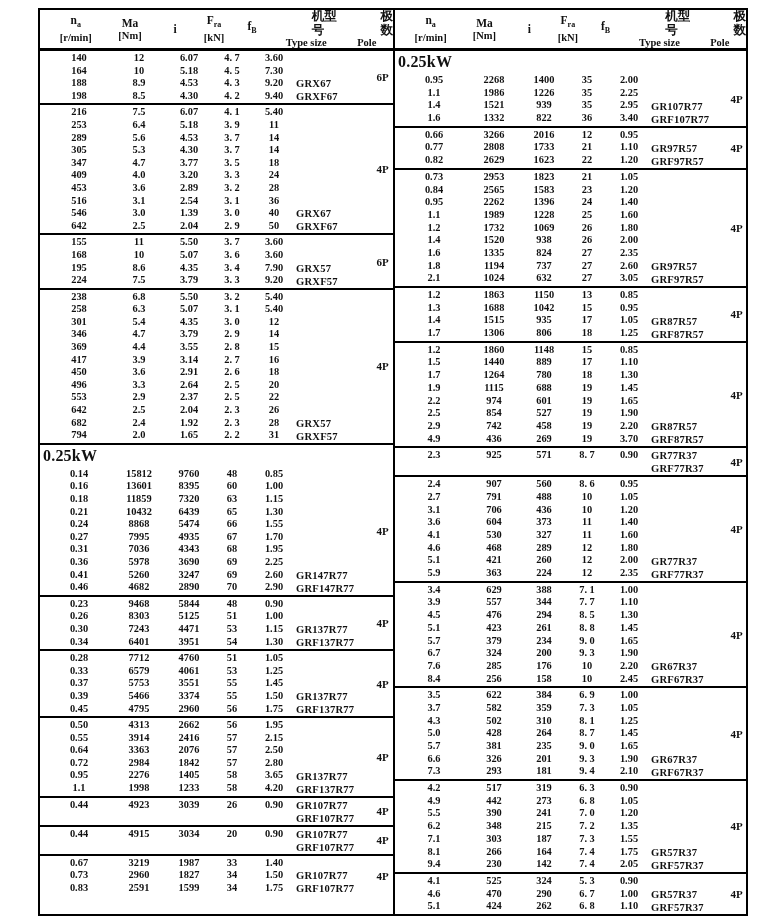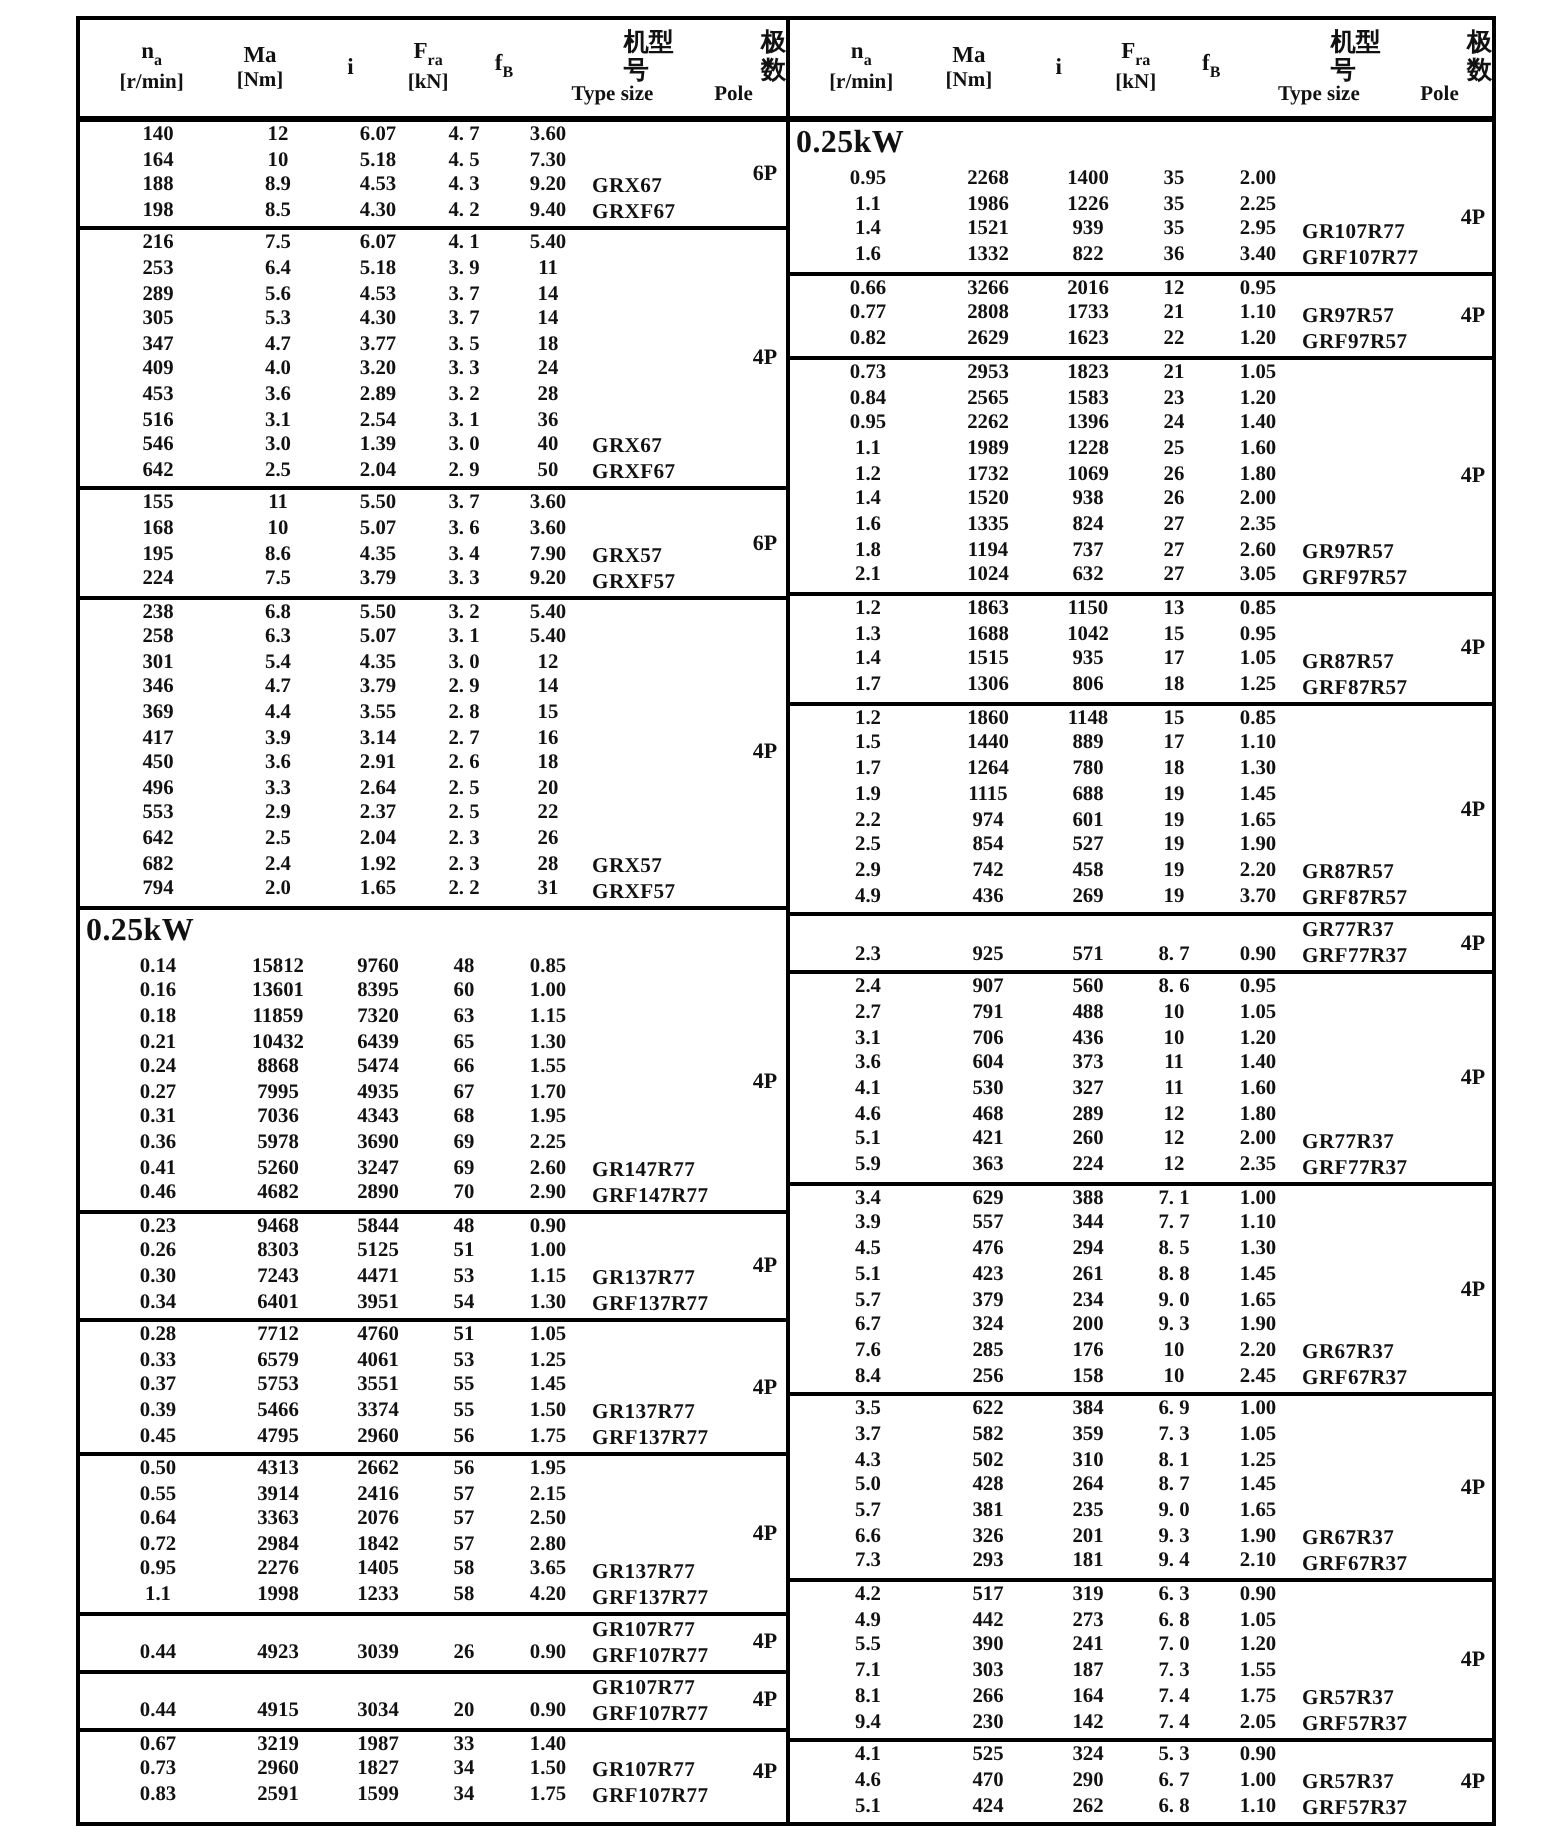--- a/index.html
+++ b/index.html
@@ -15,41 +15,41 @@
     border:2px solid #000;
     display:flex;align-items:stretch;background:#fff;
   }
   .half{box-sizing:border-box;width:353px;display:flex;flex-direction:column;}
   .half + .half{border-left:2px solid #000;}
   .half[data-table="0"]{--rh:12.6px;}
   .half[data-table="1"]{--rh:12.7px;}
 
   .hdr{
     display:flex;align-items:stretch;border-bottom:3px solid #000;
-    height:51px;padding-left:6px;flex:0 0 auto;box-sizing:border-box;
+    height:41px;padding-left:6px;flex:0 0 auto;box-sizing:border-box;
   }
   .hcell{
     display:flex;flex-direction:column;justify-content:center;align-items:center;
     font-weight:bold;box-sizing:border-box;
   }
   .ht{font-size:11.5px;line-height:13px;}
   .ht sub{font-size:8px;}
   .ht.cjk{font-size:12.5px;line-height:14px;font-family:"DejaVu Sans",sans-serif;margin-left:40px;}
   .hb{font-size:10.5px;line-height:12px;}
 
   .kw{
     font-size:16px;font-weight:bold;line-height:20px;padding:1px 0 1px 3px;
     flex:0 0 auto;letter-spacing:0.2px;
   }
 
   .block{
     display:flex;align-items:stretch;border-bottom:2px solid #000;flex:0 0 auto;
   }
   .block:last-child{border-bottom:none;}
-  .nums{display:flex;flex-direction:column;justify-content:flex-end;padding:1px 0;}
+  .nums{display:flex;flex-direction:column;justify-content:flex-start;padding:1px 0;}
   .drow{display:flex;height:var(--rh);line-height:var(--rh);padding-left:6px;}
   .c{font-size:10.4px;font-weight:bold;text-align:center;box-sizing:border-box;}
 
   .w0{width:66px;}
   .w1{width:54px;}
   .w2{width:46px;}
   .w3{width:40px;}
   .w4{width:44px;}
   .w5{width:76px;}
   .w6{flex:1;}
@@ -1111,20 +1111,27 @@
             <span class="c w4">1.05</span>
           </div>
           <div class="drow">
             <span class="c w0">5.5</span>
             <span class="c w1">390</span>
             <span class="c w2">241</span>
             <span class="c w3">7. 0</span>
             <span class="c w4">1.20</span>
           </div>
           <div class="drow">
+            <span class="c w0">6.2</span>
+            <span class="c w1">348</span>
+            <span class="c w2">215</span>
+            <span class="c w3">7. 2</span>
+            <span class="c w4">1.35</span>
+          </div>
+          <div class="drow">
             <span class="c w0">7.1</span>
             <span class="c w1">303</span>
             <span class="c w2">187</span>
             <span class="c w3">7. 3</span>
             <span class="c w4">1.55</span>
           </div>
           <div class="drow">
             <span class="c w0">8.1</span>
             <span class="c w1">266</span>
             <span class="c w2">164</span>

